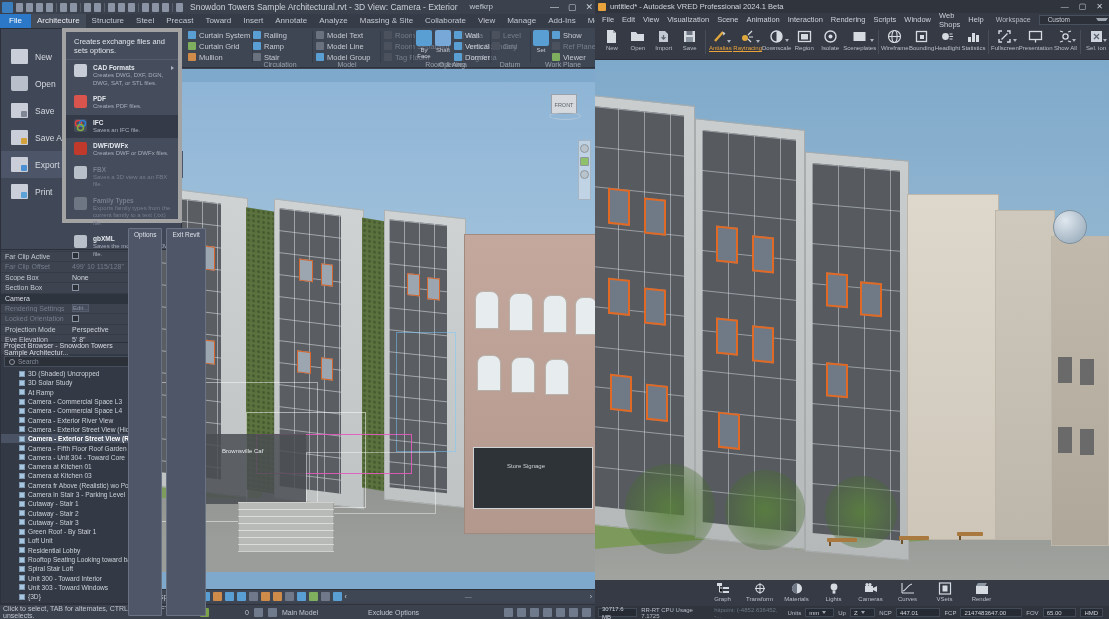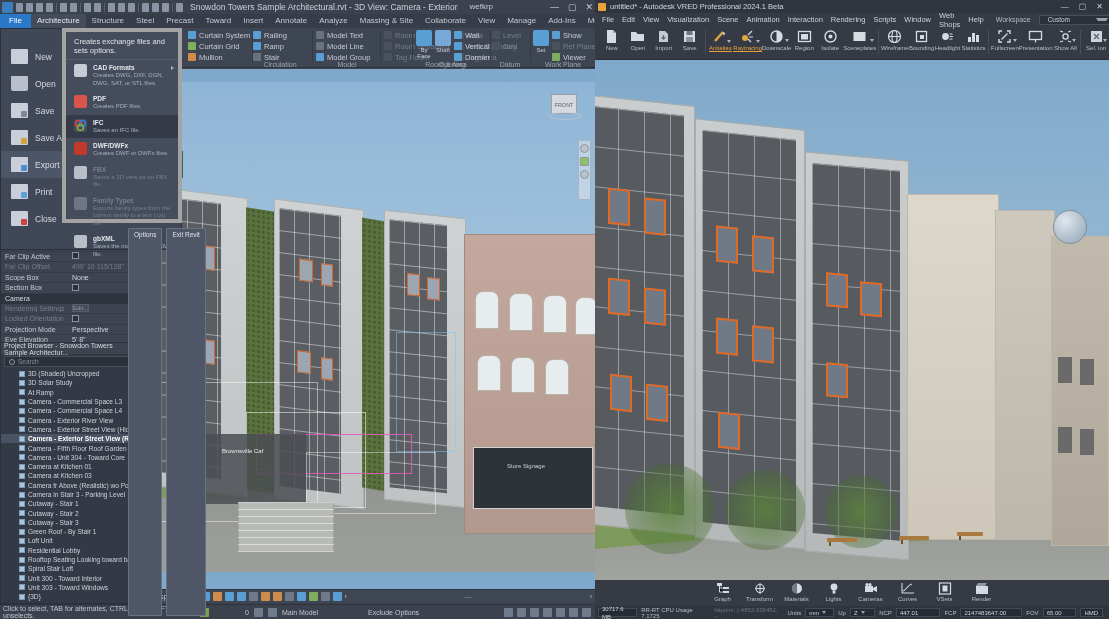--- a/index.html
+++ b/index.html
@@ -921,24 +921,20 @@
           </div>
           <div class="fm-item sel">
             <span class="fm-ico export"></span>
             <span>Export</span>
             <span class="fm-arrow"></span>
           </div>
           <div class="fm-item">
             <span class="fm-ico print"></span>
             <span>Print</span>
             <span class="fm-arrow"></span>
-          </div>
-          <div class="fm-item">
-            <span class="fm-ico close"></span>
-            <span>Close</span>
           </div>
         </div>
     </div>
 
     <div id="exportpanel">
       <div class="ep-head">Creates exchange files and sets options.</div>
       <div id="ep-list">
           <div class="ep-item">
             <span class="ep-ico cad"></span>
             <span class="ep-txt">

